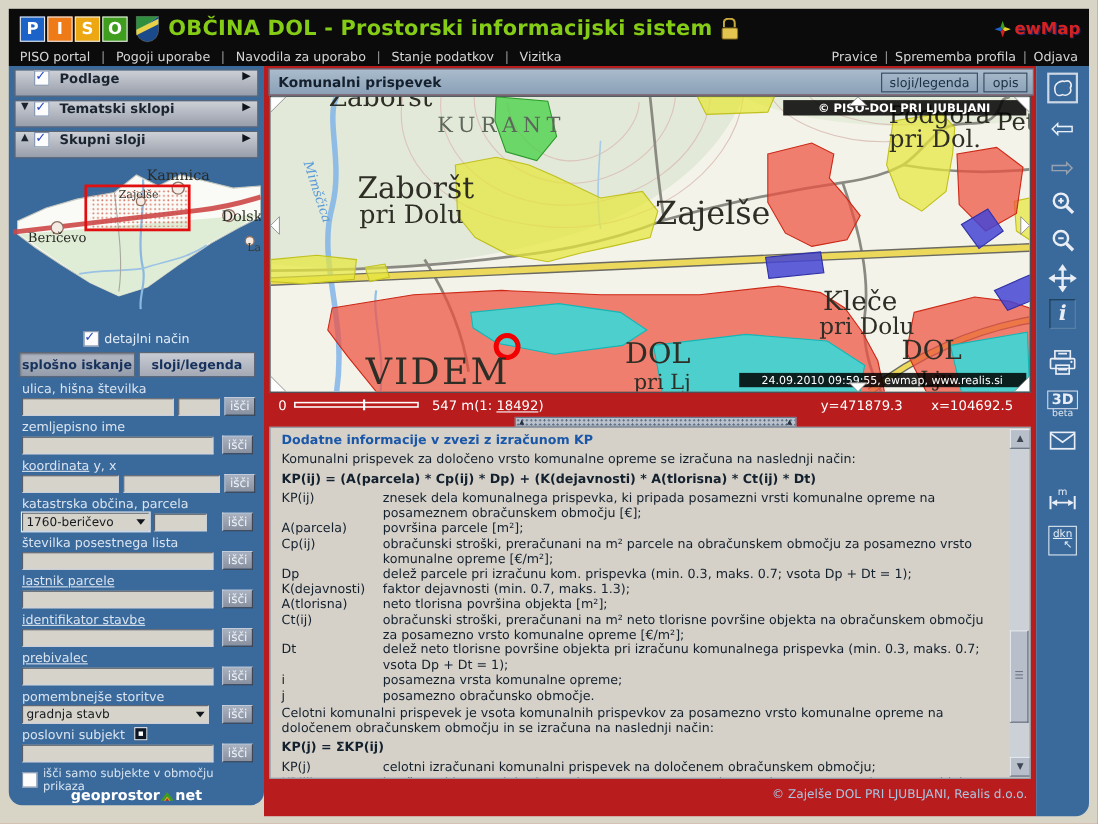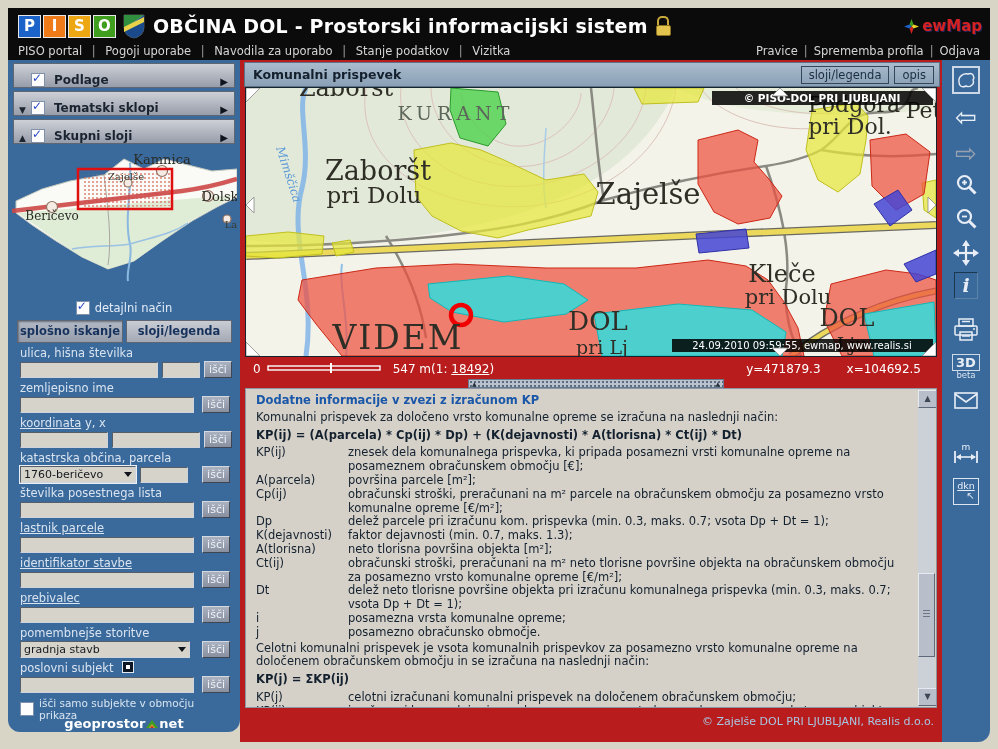--- a/index.html
+++ b/index.html
@@ -9,37 +9,37 @@
 
   
   .hdr{position:absolute;left:8px;top:8px;width:982px;height:52px;background:#0b0b0b;}
   .hdr-top{display:flex;align-items:center;height:32px;padding:2px 8px 0 10px;}
   .piso-logo{display:flex;gap:2px;margin-right:7px;cursor:pointer;}
   .tile{width:21px;height:21px;display:flex;align-items:center;justify-content:center;
         color:#fff;font-weight:bold;font-size:15px;border:1px solid #e8e8e8;}
   .tile.p{background:#1b63c8;} .tile.i{background:#ee7a18;}
   .tile.s{background:#eda712;} .tile.o{background:#3f9e1e;}
   .coa{margin-right:8px;}
-  .app-title{color:#ffffff;font-weight:bold;font-size:19px;letter-spacing:.2px;}
+  .app-title{color:#84cc16;font-weight:bold;font-size:19px;letter-spacing:.2px;}
   .lock{margin-left:8px;}
   .lock .shackle{width:8px;height:7px;border:2px solid #c9a93c;border-bottom:none;
         border-radius:5px 5px 0 0;margin:0 auto;}
   .lock .lbody{width:13px;height:9px;background:#e2c44e;border:1px solid #8a7020;border-radius:2px;}
   .ewmap{margin-left:auto;display:flex;align-items:center;gap:3px;cursor:pointer;}
   .ewmap span{color:#d42222;font-weight:bold;font-size:15px;text-shadow:1px 1px 0 #24245e;}
   .hdr-menu{display:flex;align-items:center;height:18px;padding:0 10px;color:#d6d6d6;font-size:11.5px;}
   .hdr-menu .mi{cursor:pointer;white-space:pre;}
   .hdr-menu .sep{color:#9a9a9a;padding:0 6px;}
   .menu-right{margin-left:auto;display:flex;}
 
   
   .sidebar{position:absolute;left:8px;top:60px;width:232px;height:672px;background:#3a6a9c;
            border-radius:0 0 12px 12px;}
   .acc{height:23px;margin:3px 5px 0 5px;background:linear-gradient(#cdd0d6,#979daa);
-       border:1px solid #5e6674;display:flex;align-items:flex-end;cursor:pointer;}
+       border:1px solid #5e6674;display:flex;align-items:flex-start;cursor:pointer;}
   .acc .colg{width:17px;text-align:center;font-size:9px;color:#1c2430;}
   .cb{width:12px;height:12px;background:#fdfdfd;border:1px solid #7e90aa;position:relative;
       flex:0 0 auto;cursor:pointer;}
   .cb.checked::after{content:"✓";position:absolute;left:0px;top:-3px;color:#2a48c8;
       font-size:12px;font-weight:bold;}
   .acc .albl{font-weight:bold;font-size:12px;color:#1a2430;margin-left:9px;}
   .acc .exp{margin-left:auto;padding-right:6px;font-size:10px;color:#0e141c;}
 
   .ovmap{position:absolute;left:4px;top:89px;width:225px;height:146px;cursor:crosshair;}
 

